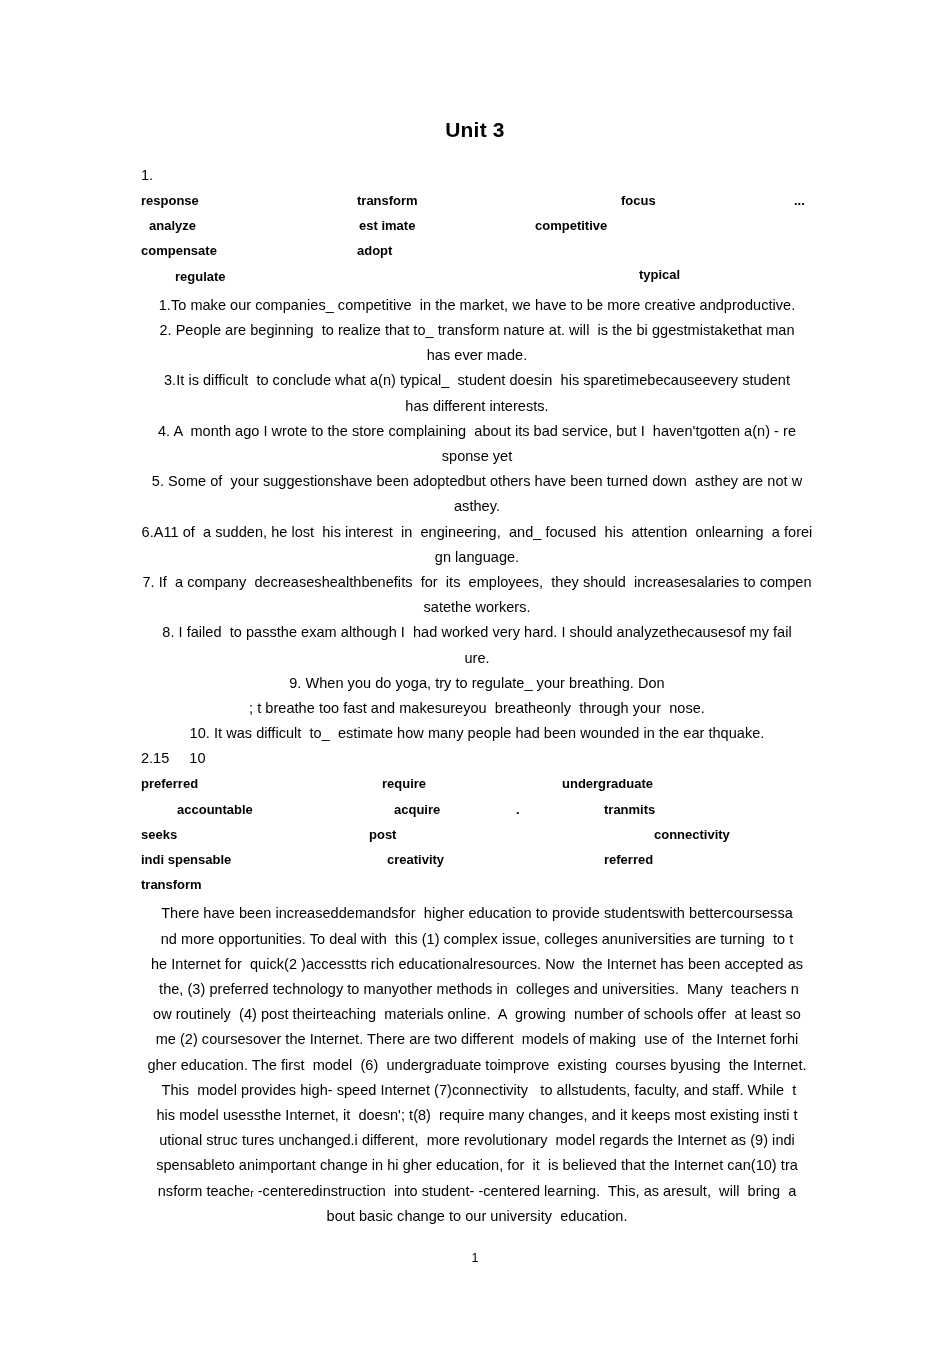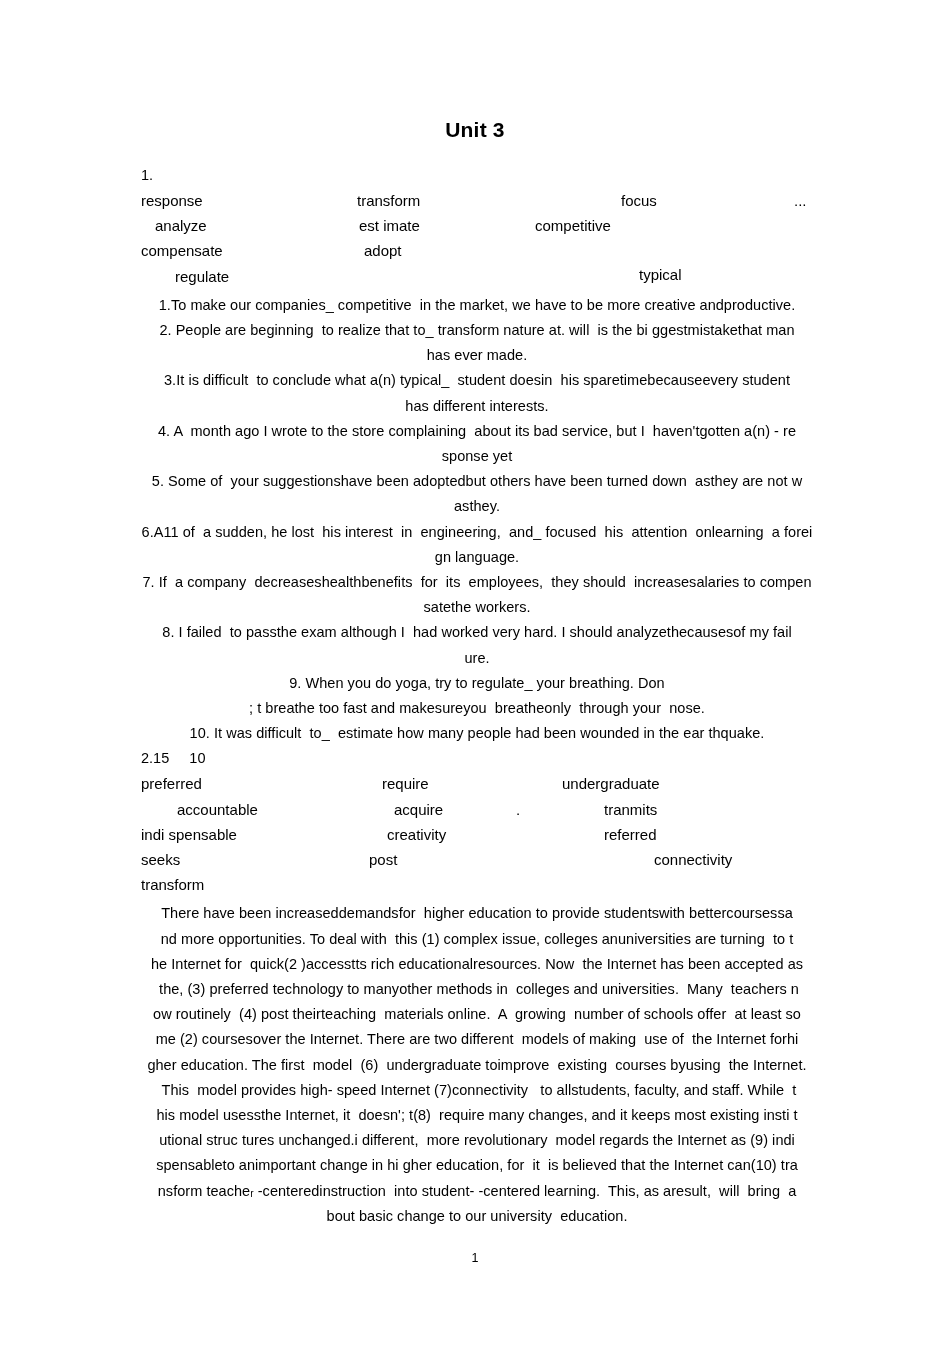--- a/index.html
+++ b/index.html
@@ -41,25 +41,26 @@
     top: 163px;
     width: 672px;
   }
   .sec-label {
     font-size: 14.5px;
     line-height: 25px;
     white-space: pre;
   }
   
   .wordrow {
-    font-size: 15px;
+    font-size: 13px;
     line-height: 25.2px;
     position: relative;
     height: 25.2px;
     white-space: nowrap;
+    font-weight: bold;
   }
   .wordrow span.w {
     position: absolute;
     top: 0;
   }
   
   .lines {
     margin-top: 4px;
     text-align: center;
   }
@@ -91,27 +92,27 @@
     <div class="sec-label">1.</div>
 
     <div id="s1-bank">
         <div class="wordrow">
           <span class="w" style="left: 0px;">response</span>
           <span class="w" style="left: 216px;">transform</span>
           <span class="w" style="left: 480px;">focus</span>
           <span class="w" style="left: 653px;">...</span>
         </div>
         <div class="wordrow">
-          <span class="w" style="left: 14px; text-align: right;">analyze</span>
+          <span class="w" style="left: 8px; text-align: right;">analyze</span>
           <span class="w" style="left: 218px;">est imate</span>
           <span class="w" style="left: 394px;">competitive</span>
         </div>
         <div class="wordrow">
           <span class="w" style="left: 0px;">compensate</span>
-          <span class="w" style="left: 223px;">adopt</span>
+          <span class="w" style="left: 216px;">adopt</span>
           <span class="w" style="left: 498px; margin-top: 24px;">typical</span>
         </div>
         <div class="wordrow">
           <span class="w" style="left: 0px; margin-left: 34px;">regulate</span>
         </div>
       </div>
 
     <div class="lines" id="s1-lines">
         <div class="ln">1.To make our companies_ competitive  in the market, we have to be more creative andproductive.</div>
         <div class="ln">2. People are beginning  to realize that to_ transform nature at. will  is the bi ggestmistakethat man</div>
@@ -141,28 +142,28 @@
           <span class="w" style="left: 241px;">require</span>
           <span class="w" style="left: 421px;">undergraduate</span>
         </div>
         <div class="wordrow">
           <span class="w" style="left: 0px; margin-left: 36px;">accountable</span>
           <span class="w" style="left: 253px;">acquire</span>
           <span class="w" style="left: 375px;">.</span>
           <span class="w" style="left: 463px;">tranmits</span>
         </div>
         <div class="wordrow">
+          <span class="w" style="left: 0px;">seeks</span>
+          <span class="w" style="left: 228px;">post</span>
+          <span class="w" style="left: 513px;">connectivity</span>
+        </div>
+        <div class="wordrow">
           <span class="w" style="left: 0px;">indi spensable</span>
           <span class="w" style="left: 246px;">creativity</span>
           <span class="w" style="left: 463px;">referred</span>
-        </div>
-        <div class="wordrow">
-          <span class="w" style="left: 0px;">seeks</span>
-          <span class="w" style="left: 228px;">post</span>
-          <span class="w" style="left: 513px;">connectivity</span>
         </div>
         <div class="wordrow">
           <span class="w" style="left: 0px;">transform</span>
         </div>
       </div>
 
     <div class="lines" id="s2-passage">
         <div class="ln">There have been increaseddemandsfor  higher education to provide studentswith bettercoursessa</div>
         <div class="ln">nd more opportunities. To deal with  this (1) complex issue, colleges anuniversities are turning  to t</div>
         <div class="ln">he Internet for  quick(2 )accesstts rich educationalresources. Now  the Internet has been accepted as</div>

